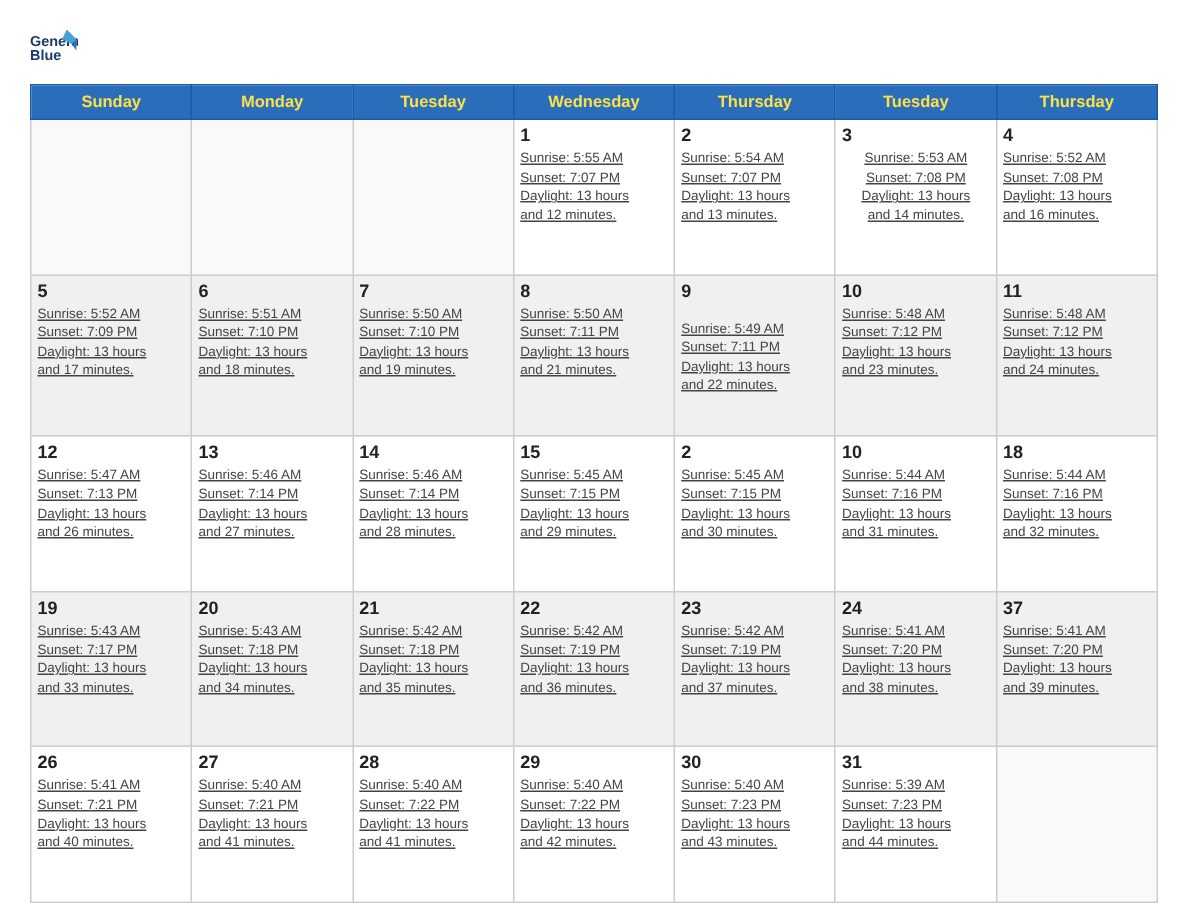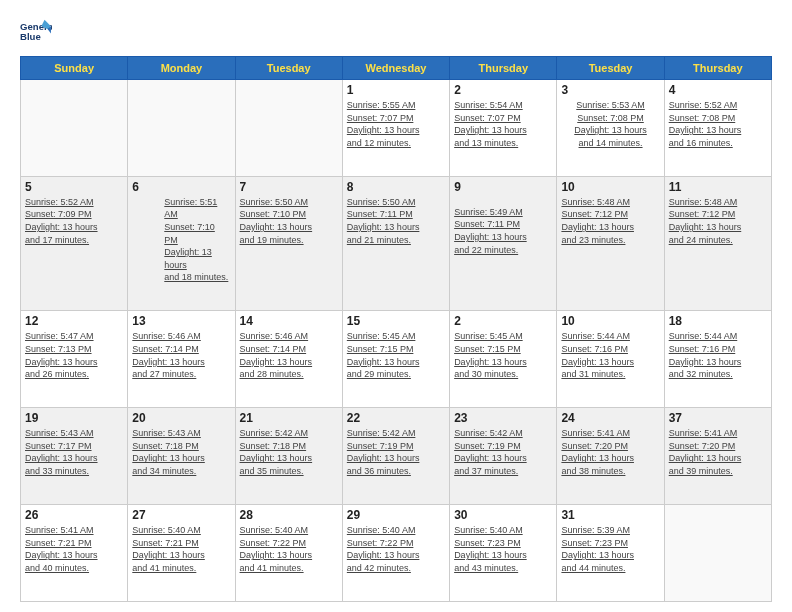--- a/index.html
+++ b/index.html
@@ -159,21 +159,21 @@
         <tr class="row-shaded">
           <td>
             <span class="day-number">5</span>
             <div class="day-info" style="white-space: pre-line;">Sunrise: 5:52 AM
 Sunset: 7:09 PM
 Daylight: 13 hours
 and 17 minutes.</div>
           </td>
           <td>
             <span class="day-number">6</span>
-            <div class="day-info" style="white-space: pre-line; margin-left: 32px;">Sunrise: 5:51 AM
+            <div class="day-info" style="white-space: pre-line;">Sunrise: 5:51 AM
 Sunset: 7:10 PM
 Daylight: 13 hours
 and 18 minutes.</div>
           </td>
           <td>
             <span class="day-number">7</span>
             <div class="day-info" style="white-space: pre-line;">Sunrise: 5:50 AM
 Sunset: 7:10 PM
 Daylight: 13 hours
 and 19 minutes.</div>

